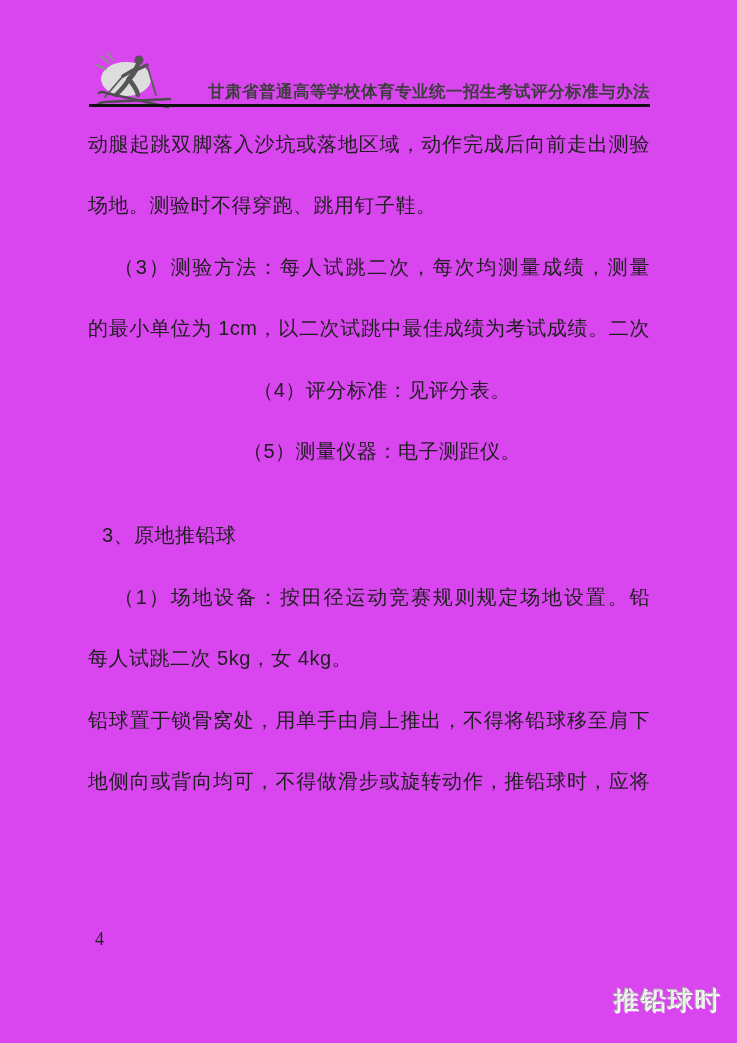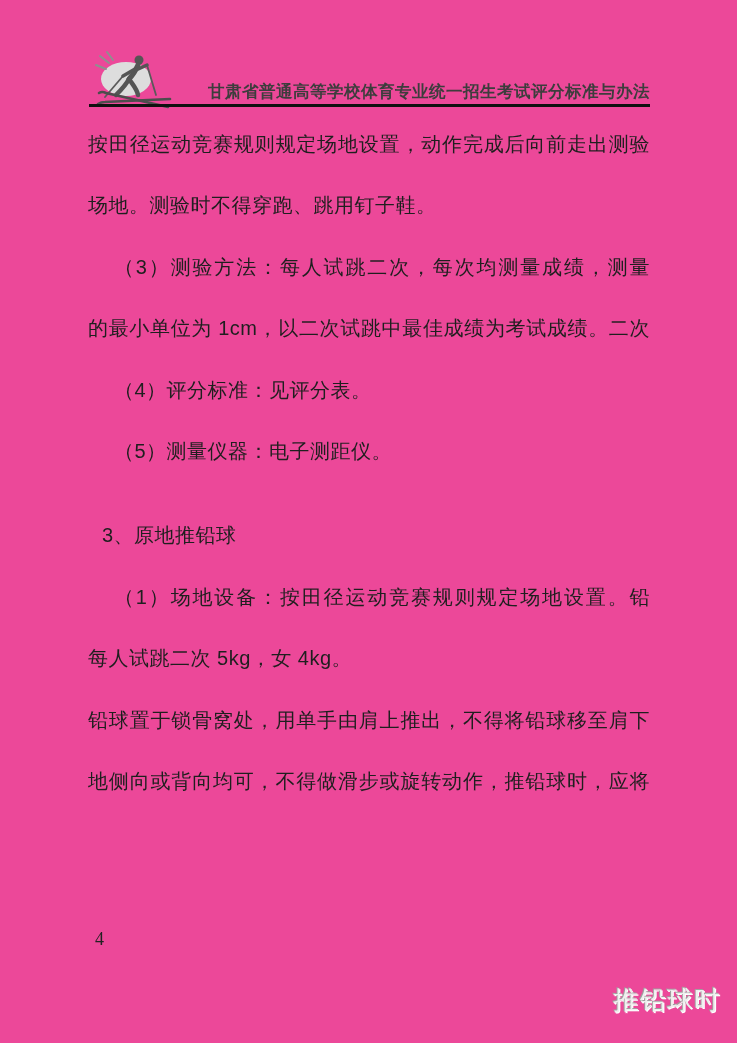--- a/index.html
+++ b/index.html
@@ -5,21 +5,21 @@
   html, body { margin: 0; padding: 0; }
   body {
     width: 737px; height: 1043px;
     background: #ffffff;
     font-family: "Liberation Sans", "DejaVu Sans", sans-serif;
     position: relative;
     overflow: hidden;
   }
   .page {
     position: absolute; inset: 0;
-    background: #ec4899;
+    background: #d946ef;
   }
   
   .logo {
     position: absolute; top: 50px; left: 92px;
     width: 84px; height: 62px;
   }
   .header-title {
     position: absolute; top: 81px; right: 87px;
     font-size: 16.5px; font-weight: bold;
     color: #3d3d3d; letter-spacing: 0.5px;
@@ -39,21 +39,21 @@
     height: 61.4px;
     font-size: 20px; line-height: 27px;
     color: #1f1f1f;
     letter-spacing: 0.5px;
   }
   .line.fill {
     text-align: justify;
     text-align-last: justify;
     text-justify: inter-character;
   }
-  .ind-para { text-indent: 26px; }
+  .ind-para { text-indent: 26px; text-align: center; }
   .ind-num  { text-indent: 14px; margin-top: 23px; }
   
   .page-num {
     position: absolute; top: 929px; left: 95px;
     font-family: "Liberation Serif", "DejaVu Serif", serif;
     font-size: 18px; color: #222222;
   }
   .watermark {
     position: absolute; top: 983px; right: 16px;
     font-size: 26px; letter-spacing: 1px;
@@ -95,21 +95,21 @@
         <path d="M7 43 Q10 41 14 43 L76 57"></path>
         <path d="M6 54 Q9 52 13 52 L78 49"></path>
       </g>
     </svg>
   </span>
 
   <div class="header-title">甘肃省普通高等学校体育专业统一招生考试评分标准与办法</div>
   <div class="header-rule"></div>
 
   <div class="content">
-    <div class="line fill">按田径运动竞赛规则规定场地设置，动作完成后向前走出测验</div>
+    <div class="line fill">动腿起跳双脚落入沙坑或落地区域，动作完成后向前走出测验</div>
     <div class="line">场地。测验时不得穿跑、跳用钉子鞋。</div>
     <div class="line fill ind-para">（3）测验方法：每人试跳二次，每次均测量成绩，测量</div>
     <div class="line fill">的最小单位为 1cm，以二次试跳中最佳成绩为考试成绩。二次</div>
     <div class="line ind-para">（4）评分标准：见评分表。</div>
     <div class="line ind-para">（5）测量仪器：电子测距仪。</div>
     <div class="line ind-num">3、原地推铅球</div>
     <div class="line fill ind-para">（1）场地设备：按田径运动竞赛规则规定场地设置。铅</div>
     <div class="line">每人试跳二次 5kg，女 4kg。</div>
     <div class="line fill">铅球置于锁骨窝处，用单手由肩上推出，不得将铅球移至肩下</div>
     <div class="line fill">地侧向或背向均可，不得做滑步或旋转动作，推铅球时，应将</div>

